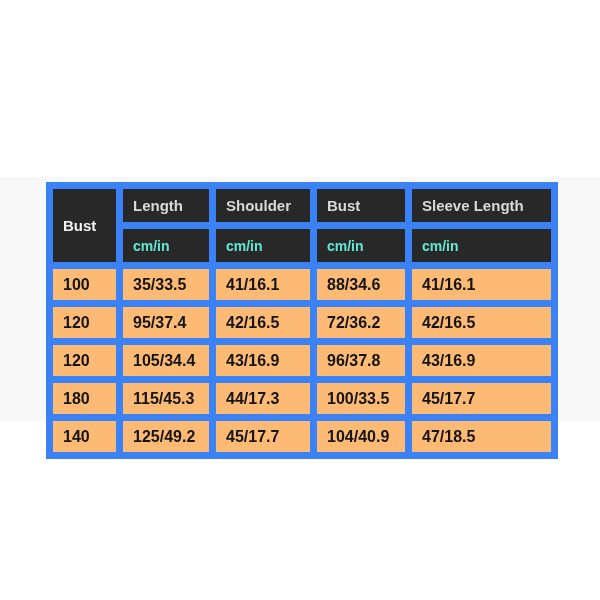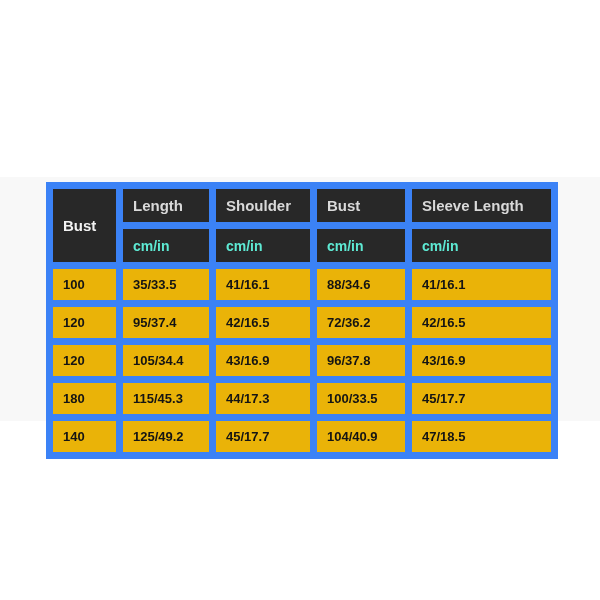--- a/index.html
+++ b/index.html
@@ -56,23 +56,23 @@
     color: #f2f2f2;
     font-size: 15px;
   }
   th.unit {
     color: #5eead4;
     font-size: 14px;
     height: 33px;
   }
   
   tbody td {
-    background: #eab308;
+    background: #fdba74;
     color: #141414;
-    font-size: 13px;
+    font-size: 16px;
     height: 31px;
   }
   col.c-size    { width: 70px; }
   col.c-length  { width: 93px; }
   col.c-shoulder{ width: 101px; }
   col.c-bust    { width: 95px; }
   col.c-sleeve  { width: 146px; }
 </style>
 </head>
 <body>

